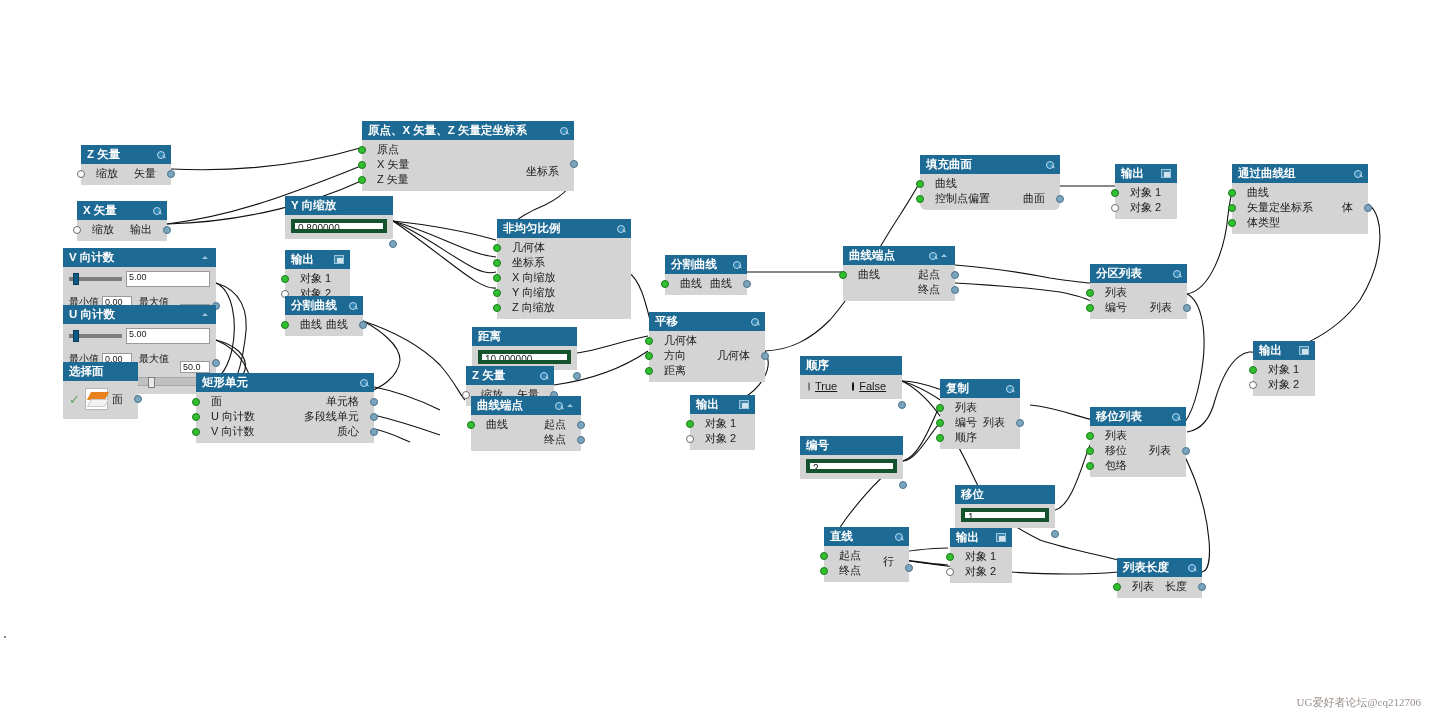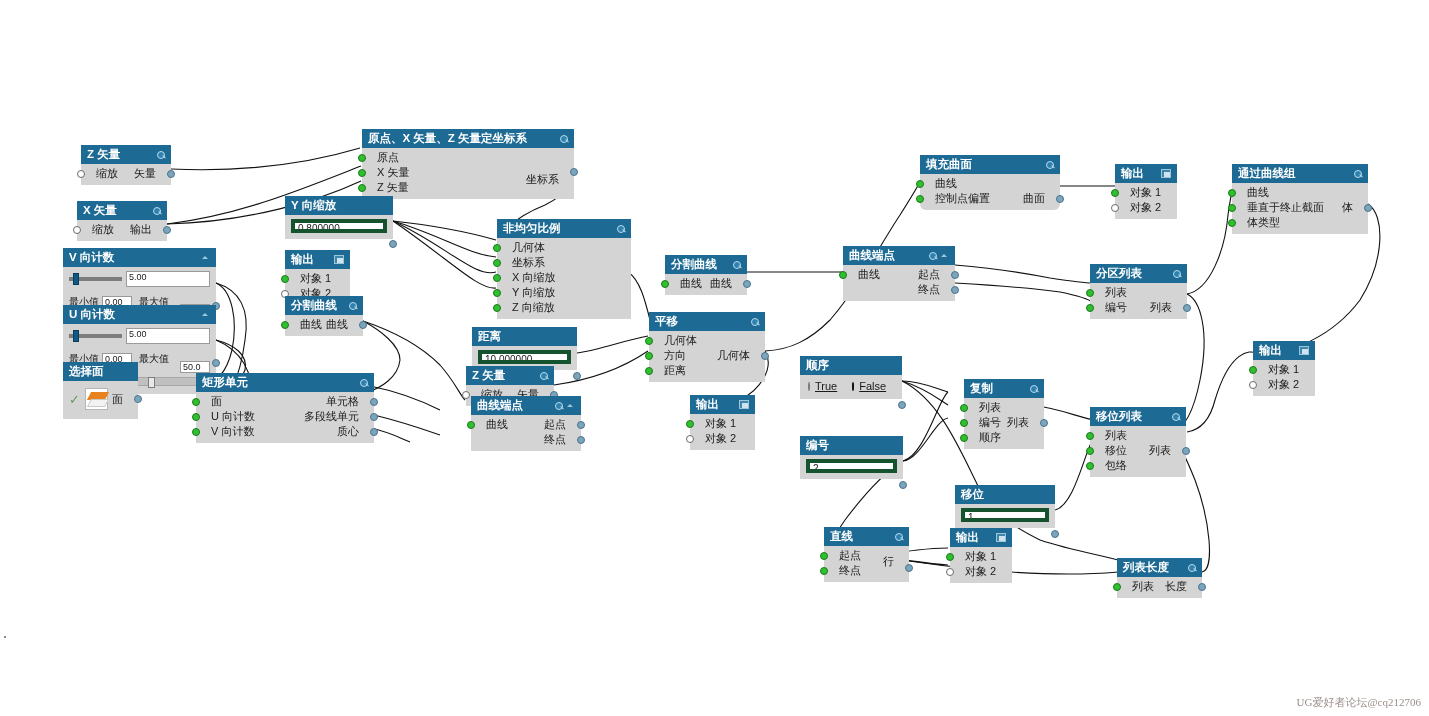--- a/index.html
+++ b/index.html
@@ -316,21 +316,21 @@
             <span class="chk">✓</span>
             <span class="cube">
               <span class="top"></span>
               <span class="bot"></span>
             </span>
             <span class="face-out">面</span>
             <span class="port out blue" style="top: 50%;"></span>
           </div>
         </div>
       </div>
-      <div class="node" style="left: 362px; top: 129px; width: 212px; text-align: right;">
+      <div class="node" style="left: 362px; top: 121px; width: 212px; text-align: right;">
         <div class="node-title">
           <span>原点、X 矢量、Z 矢量定坐标系</span>
           <span class="tbtns">
             <span class="ticon mag"></span>
           </span>
         </div>
         <div class="body">
           <div class="row">
             <span class="port in green"></span>
             <span class="in-label">原点</span>
@@ -599,21 +599,21 @@
             <span class="ticon mag"></span>
           </span>
         </div>
         <div class="body">
           <div class="row">
             <span class="port in green"></span>
             <span class="in-label">曲线</span>
           </div>
           <div class="row">
             <span class="port in green"></span>
-            <span class="in-label">垂直于终止截面</span>
+            <span class="in-label">矢量定坐标系</span>
             <span class="out-label">体</span>
             <span class="port out blue"></span>
           </div>
           <div class="row">
             <span class="port in green"></span>
             <span class="in-label">体类型</span>
           </div>
         </div>
       </div>
       <div class="node" style="left: 843px; top: 246px; width: 112px;">
@@ -683,21 +683,21 @@
         <div class="body" style="position: relative; text-decoration: underline;">
           <div class="radio-row">
             <span class="rdot"></span>
             <span class="rlabel">True</span>
             <span class="rdot on"></span>
             <span class="rlabel">False</span>
           </div>
           <span class="port out blue" style="position: absolute; top: 26px; right: -4px; transform: none;"></span>
         </div>
       </div>
-      <div class="node" style="left: 964px; top: 379px; width: 80px;">
+      <div class="node" style="left: 940px; top: 379px; width: 80px;">
         <div class="node-title">
           <span>复制</span>
           <span class="tbtns">
             <span class="ticon mag"></span>
           </span>
         </div>
         <div class="body">
           <div class="row">
             <span class="port in green"></span>
             <span class="in-label">列表</span>

